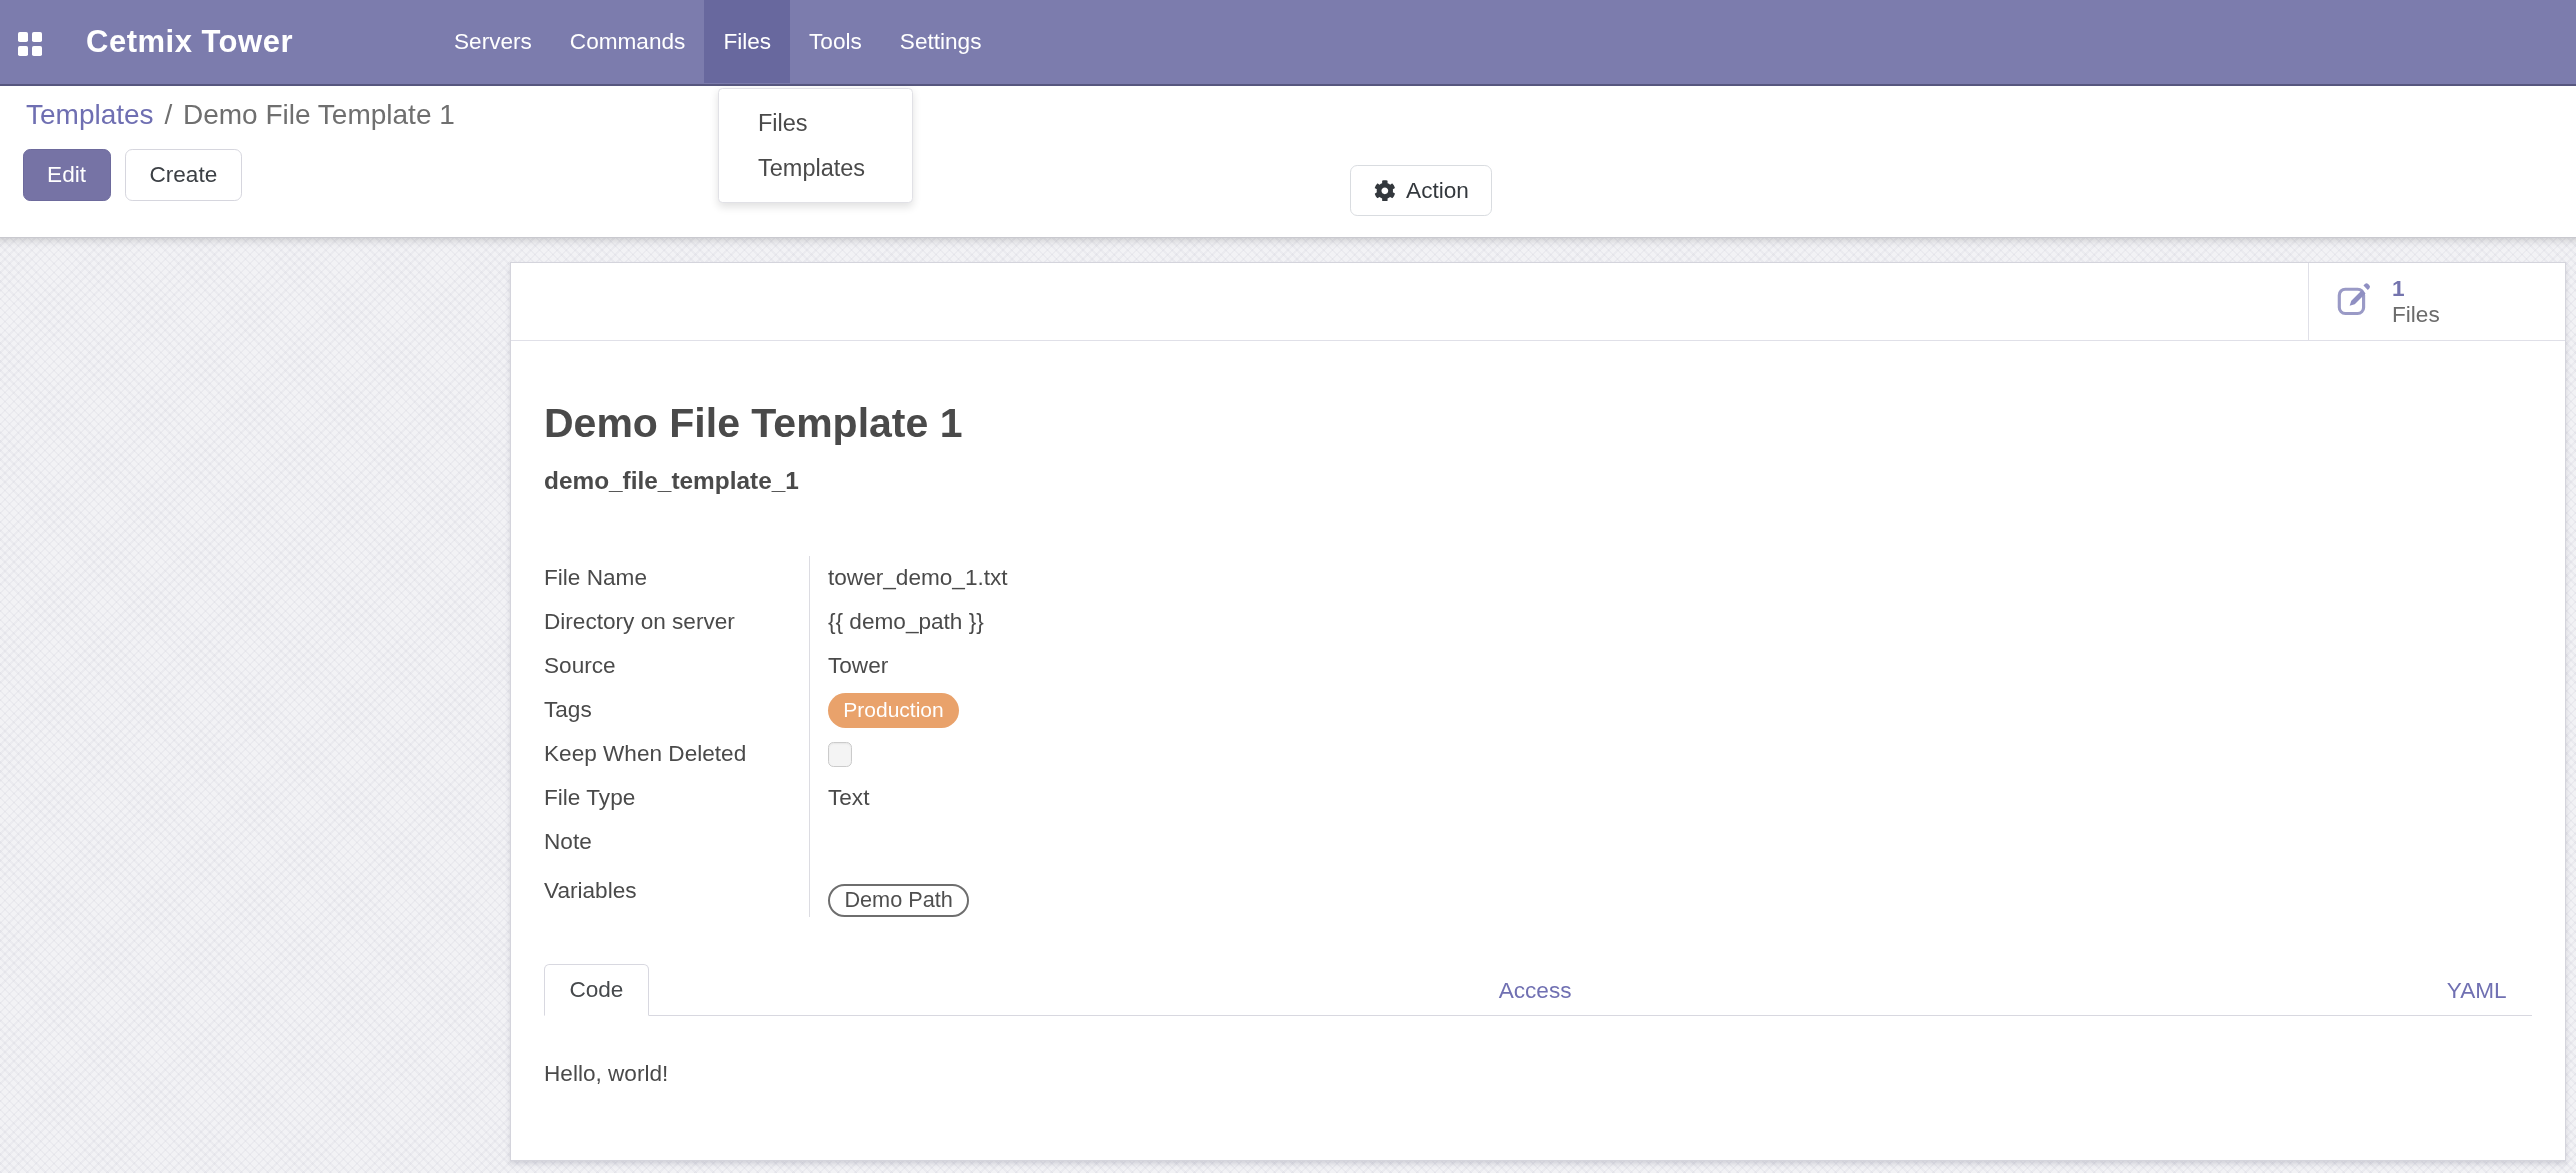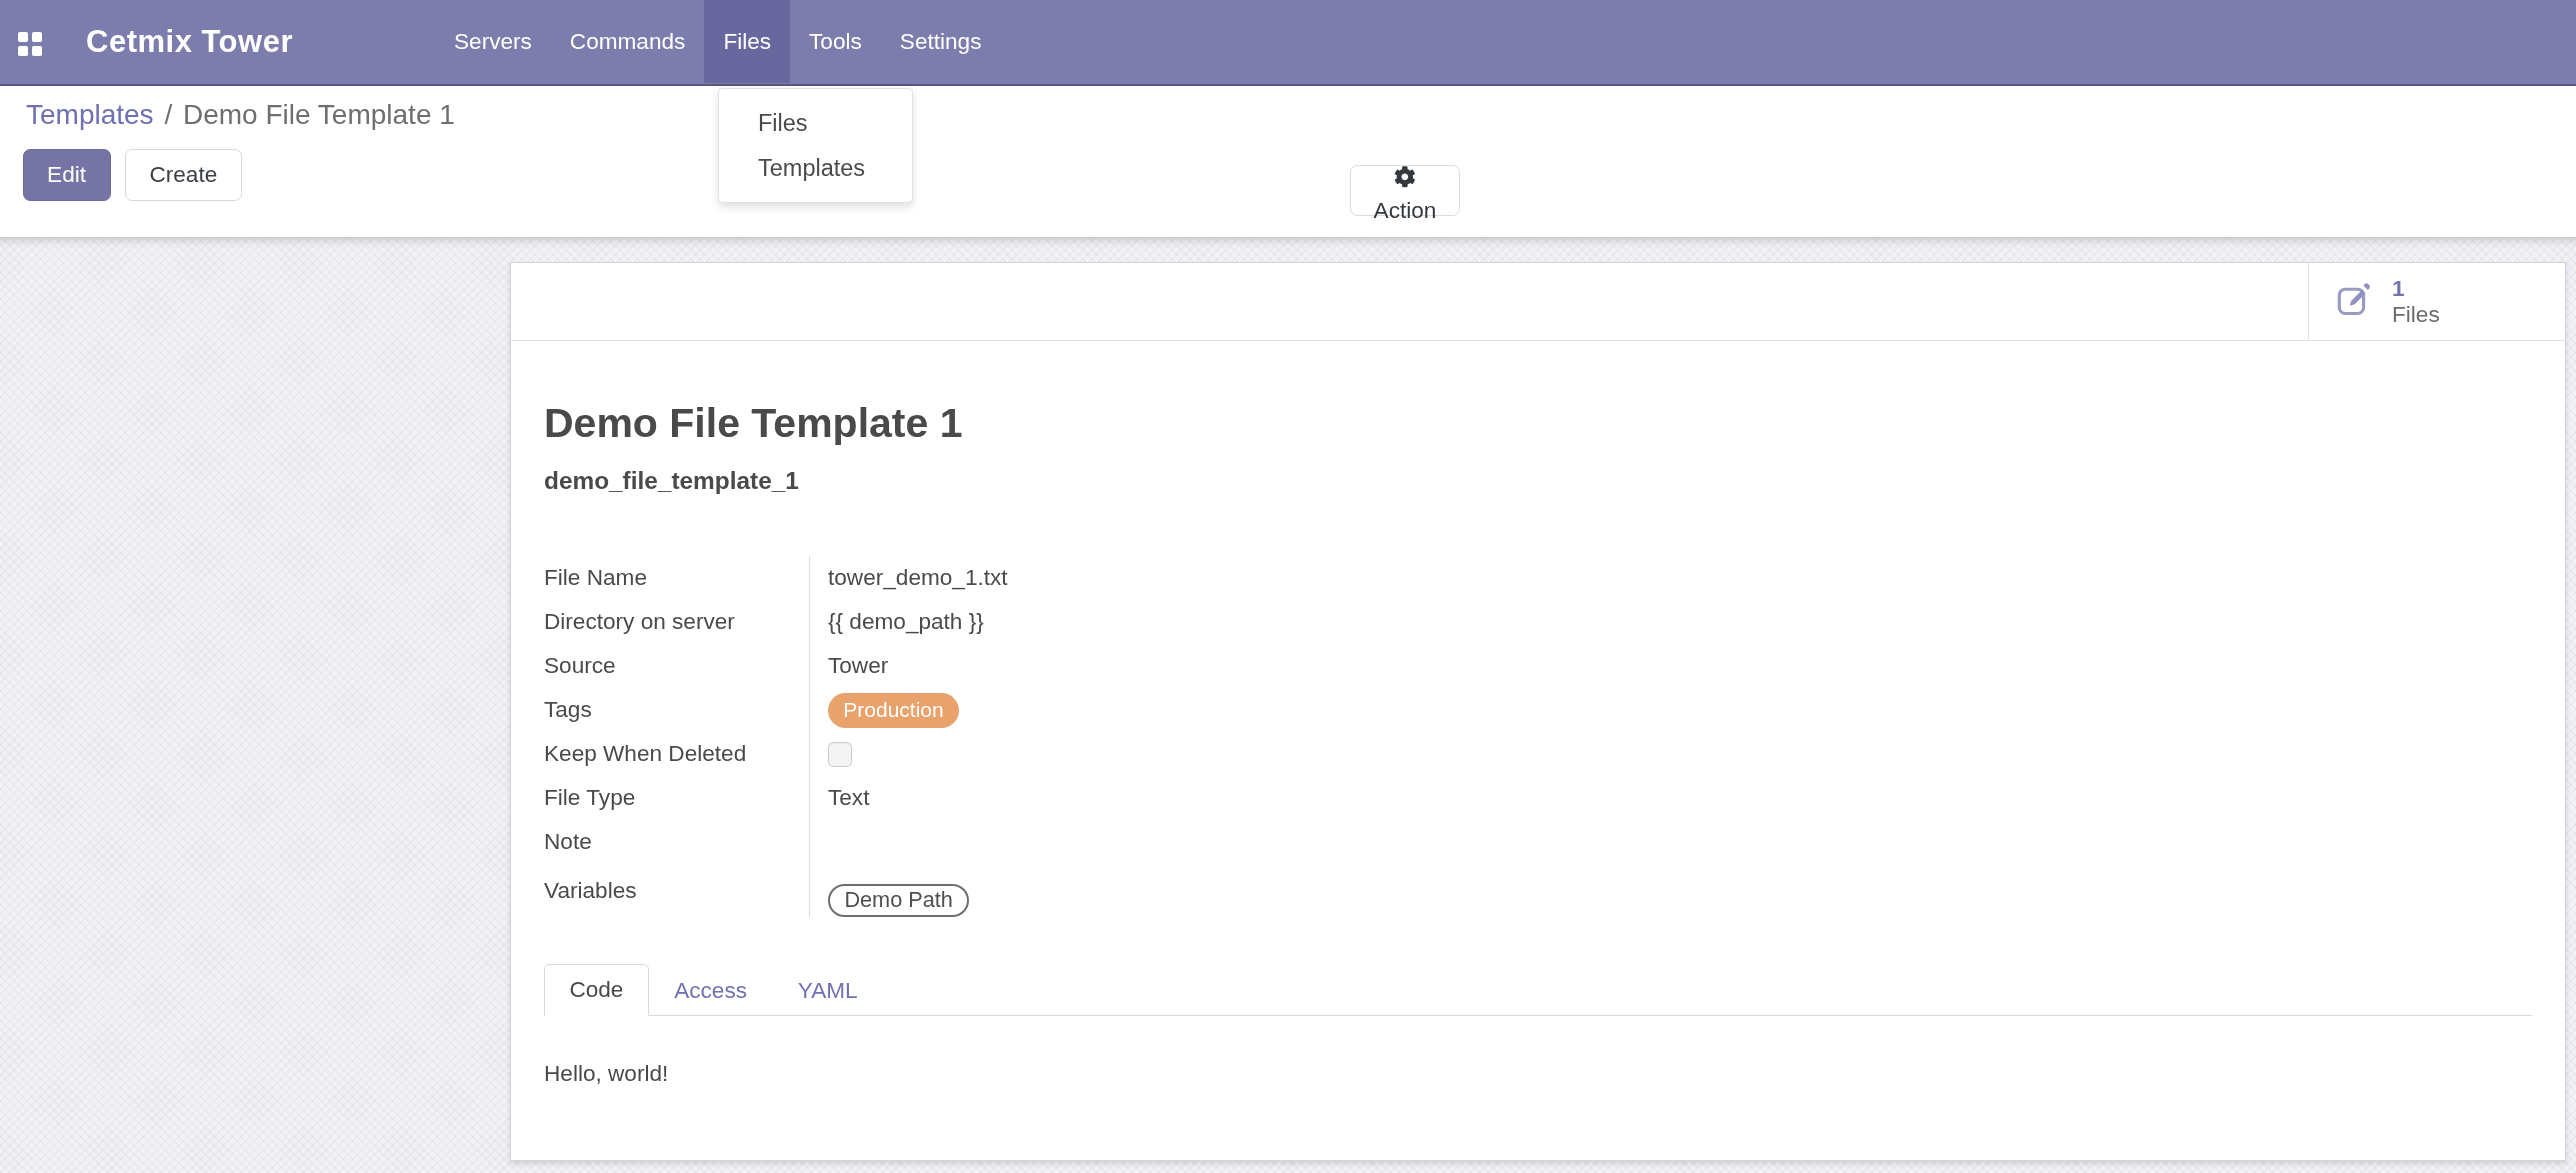--- a/index.html
+++ b/index.html
@@ -63,21 +63,21 @@
     height:52px; display:inline-flex; align-items:center; justify-content:center;
     padding:0 23.5px; font-size:22.6px; border-radius:7.2px; cursor:pointer;
     border:0.9px solid transparent; white-space:nowrap;
   }
   .btn-primary { background:#7673a5; border-color:#6d6a9c; color:#fff; }
   .btn-secondary { background:#fff; border-color:#d6d6de; color:#3c4045; }
   .action-btn {
     position:absolute; left:1350px; top:79px; height:51px;
     display:inline-flex; align-items:center; gap:10.8px; padding:0 22.6px;
     background:#fff; border:0.9px solid #d9dce0; border-radius:7.2px;
-    font-size:22.6px; color:#33383d; cursor:pointer;flex-direction:column;
+    font-size:22.6px; color:#33383d; cursor:pointer;
   }
   .gear-icon { width:21.7px; height:21.7px; display:inline-block; }
 
   
   .content {
     position:absolute; left:0; top:238px; width:2576px; height:935px;
     background-color:#f2f2f5;
     background-image:
       repeating-linear-gradient(45deg, rgba(110,110,140,0.055) 0 1.8px, transparent 1.8px 6.3px),
       repeating-linear-gradient(-45deg, rgba(110,110,140,0.055) 0 1.8px, transparent 1.8px 6.3px);
@@ -133,21 +133,21 @@
     width:24.4px; height:24.4px; background:#f4f4f4; border:0.9px solid #cbcbcb;
     border-radius:5.4px; box-shadow:inset 0 0.9px 1.8px rgba(0,0,0,0.06); cursor:pointer;
   }
   .var-pill {
     border:2.7px solid #6e6e6e; color:#4f4f4f; font-size:21.7px; line-height:21.7px;
     padding:2.7px 14.4px 4.5px; border-radius:902px; cursor:pointer;margin-top:20px;
   }
 
   .tabbar {
     position:absolute; left:33px; top:701px; right:33px; height:52px;
-    border-bottom:0.9px solid #d8d8e0; display:flex; align-items:flex-end;
+    border-bottom:0.9px solid #d8d8e0; display:flex; align-items:flex-end;justify-content:space-between;
   }
   .tab {
     padding:11.7px 24.4px 12.6px; font-size:22.6px; cursor:pointer; white-space:nowrap;
     border:0.9px solid transparent; border-bottom:none; margin-bottom:-0.9px;
   }
   .tab.active {
     color:#46494c; background:#fff; border-color:#d8d8e0;
     border-radius:5.4px 5.4px 0 0; border-bottom:0.9px solid #fff;
   }
   .tab.inactive { color:#7070b2; }

